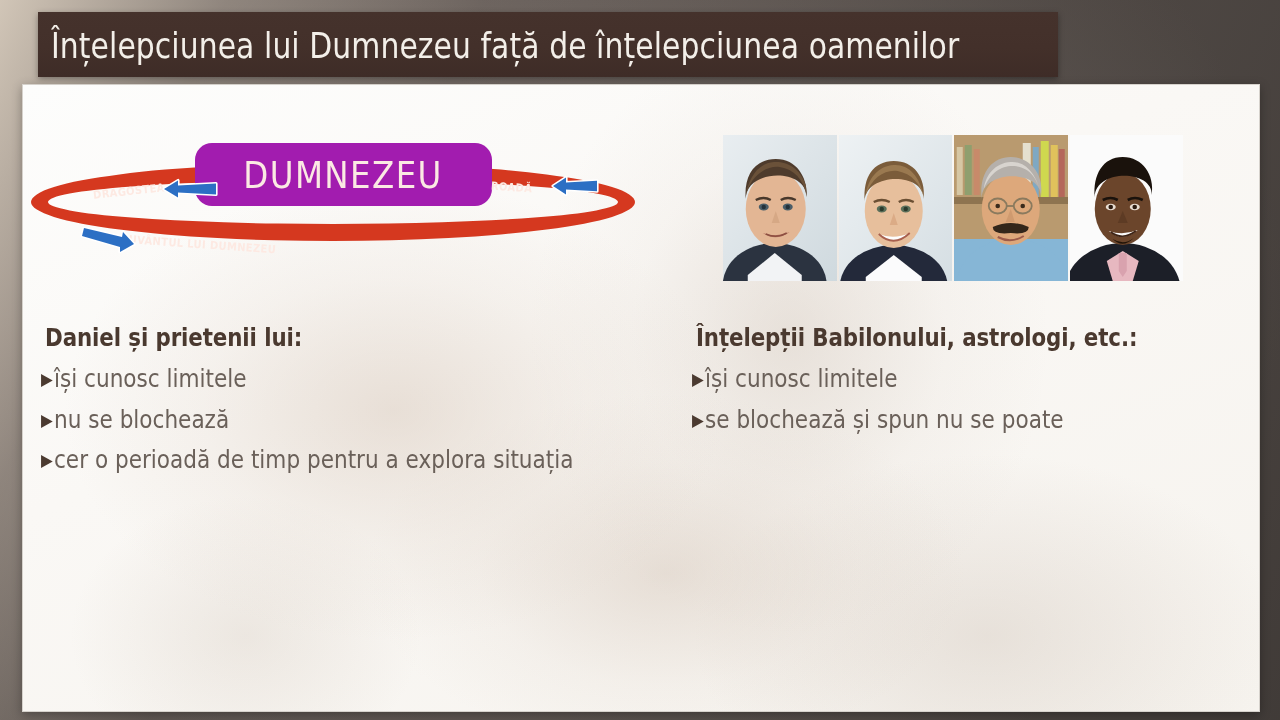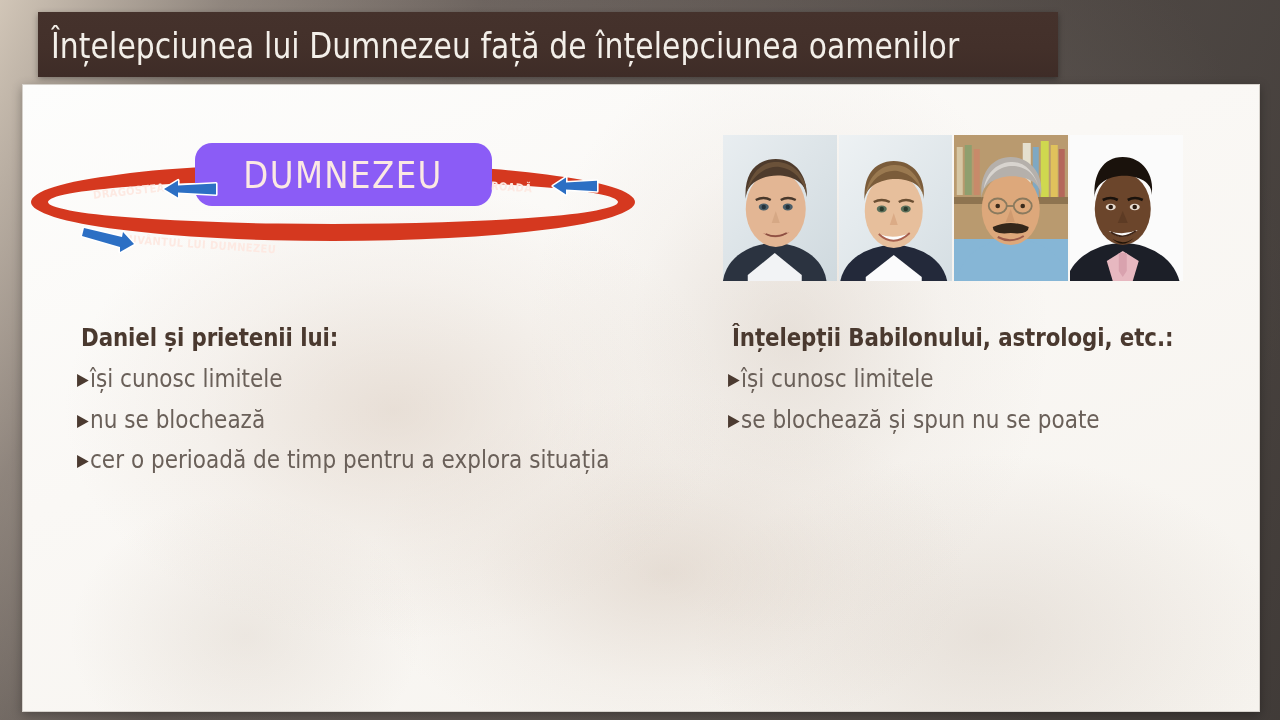--- a/index.html
+++ b/index.html
@@ -104,21 +104,21 @@
     border: 17px solid #d5381f;
     border-radius: 50%;
     box-sizing: border-box;
   }
   #dumnezeu-box {
     position: absolute;
     left: 172px;
     top: 2px;
     width: 297px;
     height: 63px;
-    background: #8b5cf6;
+    background: #a21caf;
     border-radius: 17px;
     display: flex;
     align-items: center;
     justify-content: center;
     z-index: 3;
   }
   #dumnezeu-label {
     color: #fbe9e3;
     font-family: "DejaVu Sans Condensed", "Liberation Sans Narrow", "Liberation Sans", sans-serif;
     font-size: 38px;
@@ -162,21 +162,20 @@
     overflow: hidden;
     flex: 1 1 0;
   }
   .photo svg { display: block; width: 100%; height: 100%; }
 
   
   .column {
     position: absolute;
     top: 238px;
     z-index: 4;
-    margin-left: 36px;
   }
   #column-left  { left: 18px;  width: 600px; }
   #column-right { left: 669px; width: 580px; }
 
   .col-heading {
     color: #4a392f;
     font-family: "DejaVu Sans Condensed", "Liberation Sans Narrow", "Liberation Sans", sans-serif;
     font-size: 25px;
     font-weight: 700;
     letter-spacing: -0.1px;

